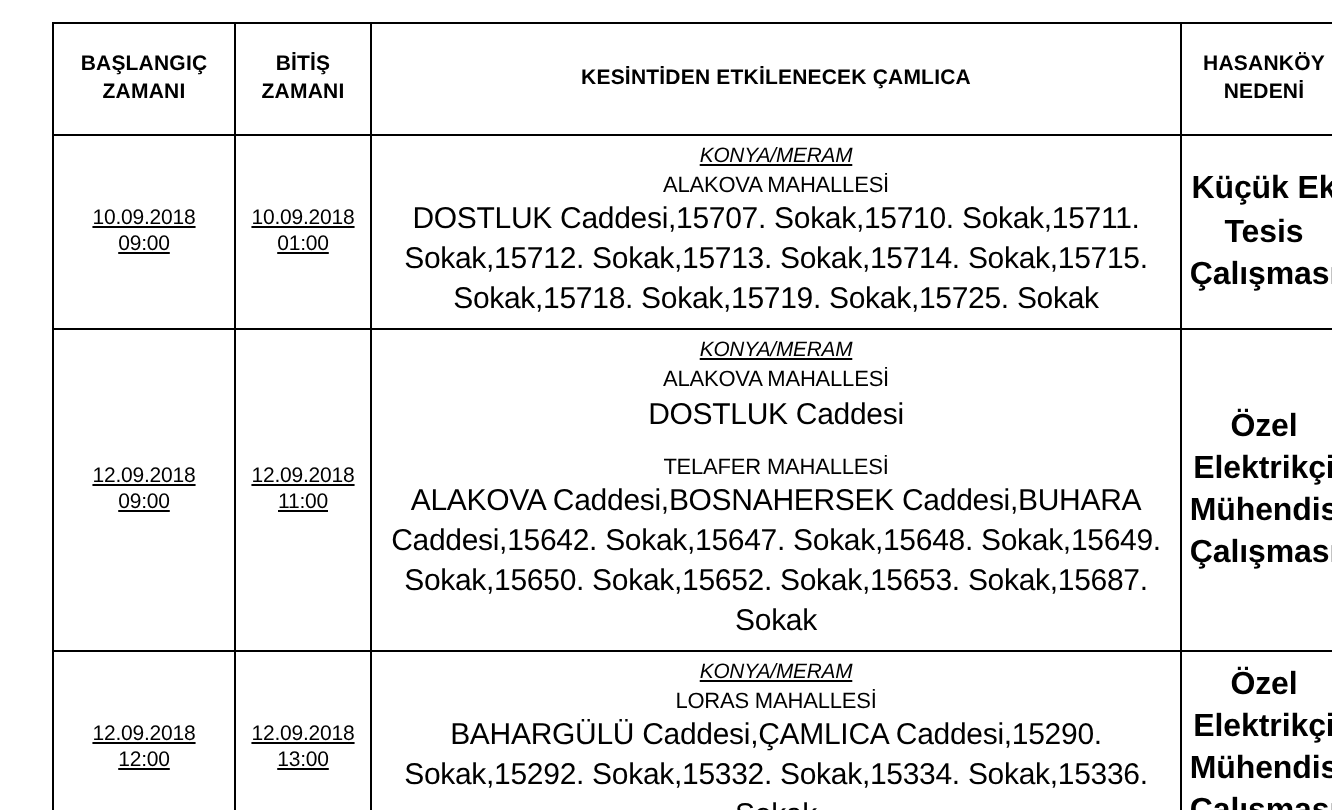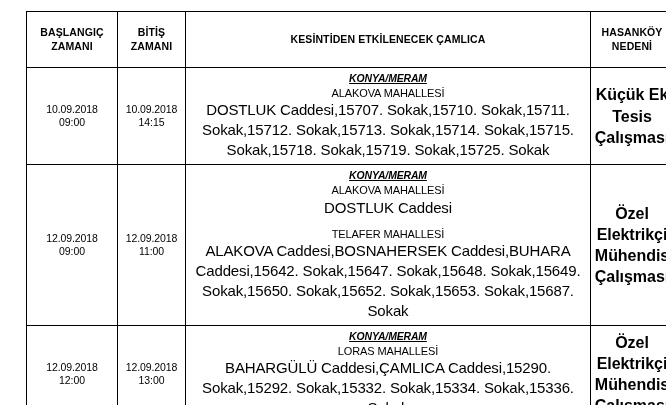--- a/index.html
+++ b/index.html
@@ -60,37 +60,38 @@
   }
   th.head-area {
     font-size: 11.5px;
     letter-spacing: 0.15px;
   }
 
   
   td.cell-time {
     font-size: 10.5px;
     letter-spacing: -0.1px;
+    text-decoration: underline;
   }
   td.cell-reason {
     font-size: 16px;
     letter-spacing: -0.05px;
     line-height: 1.32;
     font-weight: bold;
   }
   td.cell-area {
     font-size: 10.2px;
     padding: 4px 5px;
     letter-spacing: -0.1px;
     line-height: 1.33;
   }
 
   .region-title {
     font-style: italic;
-    font-weight: bold;
+    font-weight: normal;
     text-decoration: underline;
     font-size: 10.4px;
     letter-spacing: -0.1px;
   }
   .mahalle {
     font-size: 11px;
     letter-spacing: -0.1px;
   }
   .streets {
     font-size: 15px;
@@ -135,21 +136,21 @@
 
     <tbody>
 
       <tr>
         <td class="cell-time">
           <span class="time-line">10.09.2018</span>
           <span class="time-line">09:00</span>
         </td>
         <td class="cell-time">
           <span class="time-line">10.09.2018</span>
-          <span class="time-line">14:15</span>
+          <span class="time-line">01:00</span>
         </td>
         <td class="cell-area">
           <div class="region-title">KONYA/MERAM</div>
           <div class="mahalle">ALAKOVA MAHALLESİ</div>
           <div class="streets">DOSTLUK Caddesi,15707. Sokak,15710. Sokak,15711. Sokak,15712. Sokak,15713. Sokak,15714. Sokak,15715. Sokak,15718. Sokak,15719. Sokak,15725. Sokak</div>
         </td>
         <td class="cell-reason">Küçük Ek Tesis Çalışması</td>
       </tr>
 
 

